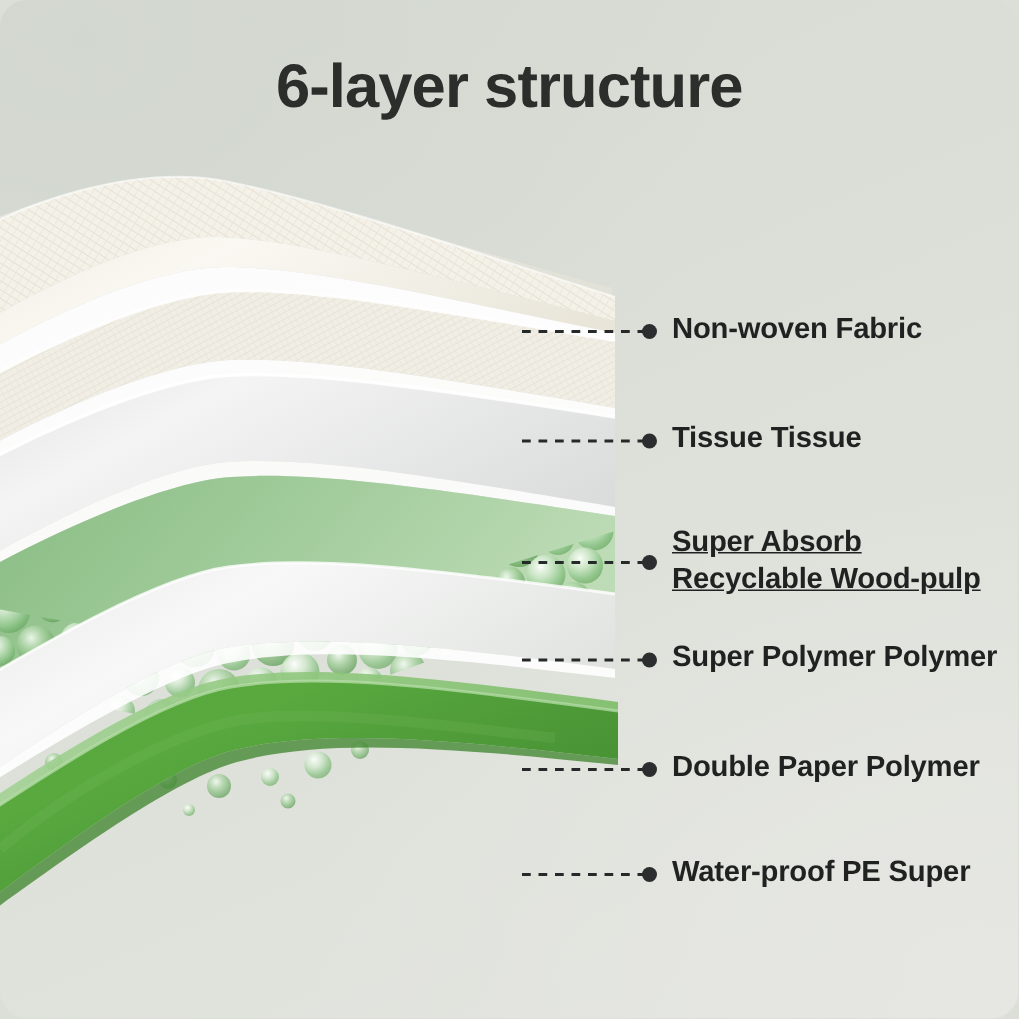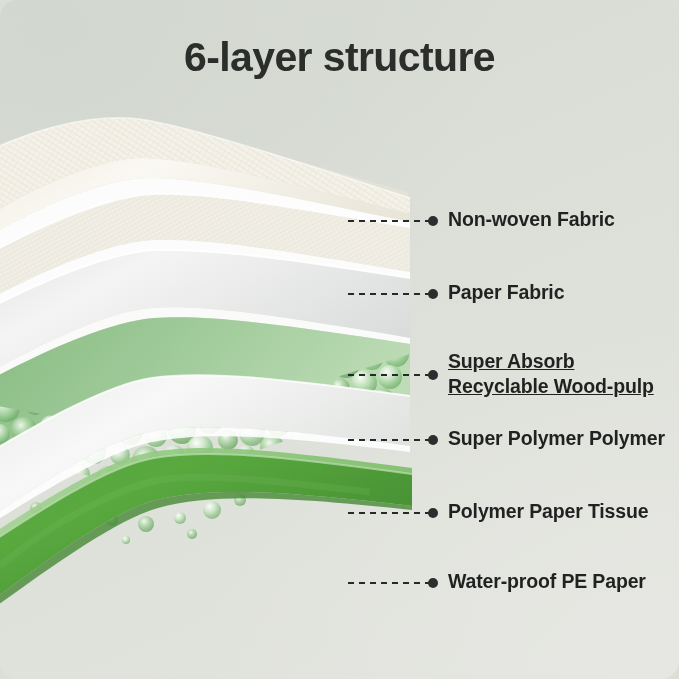--- a/index.html
+++ b/index.html
@@ -325,42 +325,42 @@
 
     <div class="callout" style="top:182px">
       <span class="leader"></span>
       <span class="dot"></span>
       <span class="clabel">Non-woven Fabric</span>
     </div>
 
     <div class="callout" style="top:255px">
       <span class="leader"></span>
       <span class="dot"></span>
-      <span class="clabel">Paper Fabric</span>
+      <span class="clabel">Tissue Tissue</span>
     </div>
 
     <div class="callout" style="top:336px">
       <span class="leader"></span>
       <span class="dot"></span>
       <span class="clabel two">Super Absorb
 Recyclable Wood-pulp</span>
     </div>
 
     <div class="callout" style="top:401px">
       <span class="leader"></span>
       <span class="dot"></span>
       <span class="clabel">Super Polymer Polymer</span>
     </div>
 
     <div class="callout" style="top:474px">
       <span class="leader"></span>
       <span class="dot"></span>
-      <span class="clabel">Polymer Paper Tissue</span>
+      <span class="clabel">Double Paper Polymer</span>
     </div>
 
     <div class="callout" style="top:544px">
       <span class="leader"></span>
       <span class="dot"></span>
-      <span class="clabel">Water-proof PE Paper</span>
+      <span class="clabel">Water-proof PE Super</span>
     </div>
 
   </div>
 </div>
 
 </body></html>

